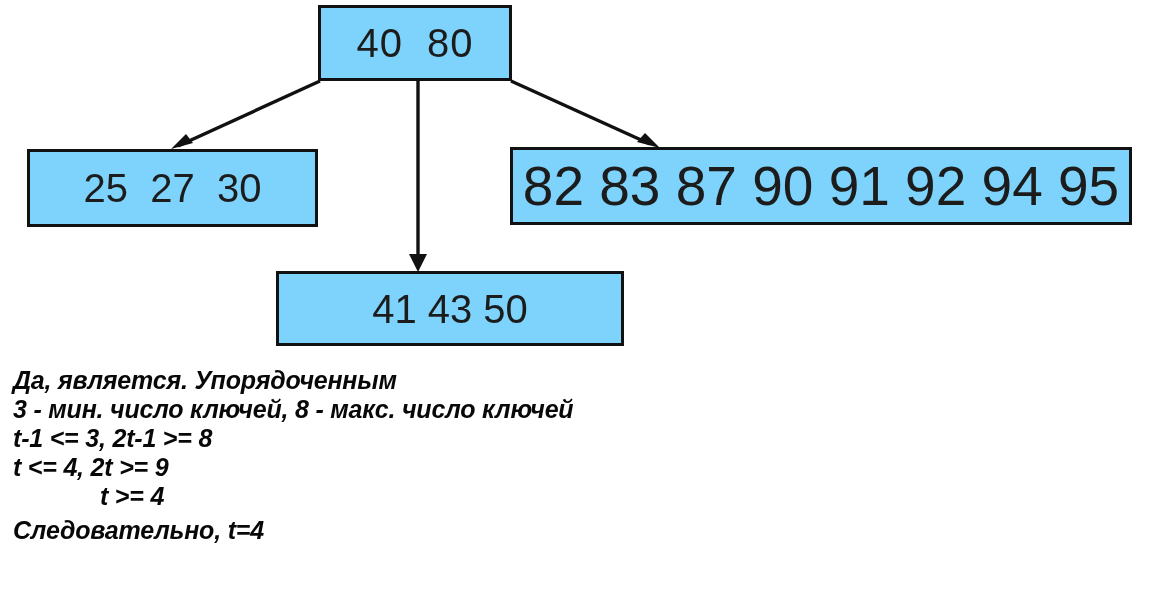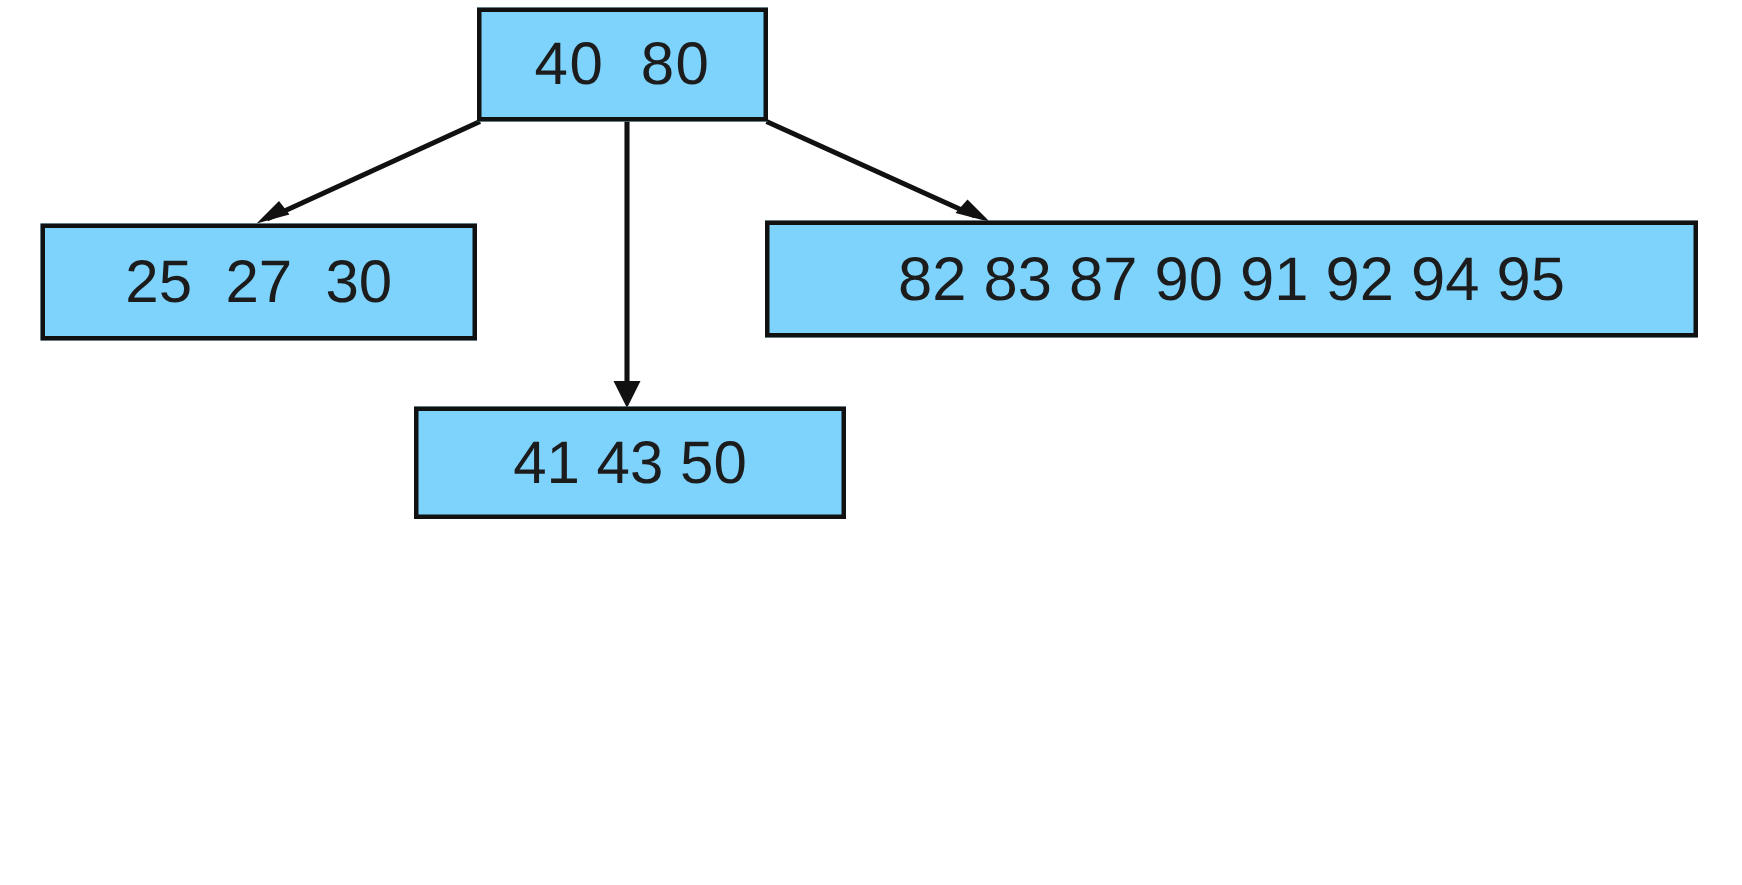--- a/index.html
+++ b/index.html
@@ -63,27 +63,27 @@
     height: 78px;
   }
 
   #node-right {
     left: 510px;
     top: 147px;
     width: 622px;
     height: 78px;
   }
   #node-right .node-keys {
-    font-size: 41px;
+    font-size: 55px;
   }
 
   #node-middle {
     left: 276px;
     top: 271px;
-    width: 288px;
+    width: 348px;
     height: 75px;
   }
 
   
   #edges-layer {
     position: absolute;
     left: 0;
     top: 0;
     width: 1161px;
     height: 590px;
@@ -148,14 +148,22 @@
   </div>
 
   <div class="node" id="node-middle">
     <span class="node-keys">41 43 50</span>
   </div>
 
   <div class="node" id="node-right">
     <span class="node-keys">82 83 87 90 91 92 94 95</span>
   </div>
 
+  <div id="answer-text">
+    <div class="answer-line">Да, является. Упорядоченным</div>
+    <div class="answer-line">3 - мин. число ключей, 8 - макс. число ключей</div>
+    <div class="answer-line">t-1 &lt;= 3, 2t-1 &gt;= 8</div>
+    <div class="answer-line">t &lt;= 4, 2t &gt;= 9</div>
+    <div class="answer-line indented">t &gt;= 4</div>
+    <div class="answer-line gap-top">Следовательно, t=4</div>
+  </div>
 
 </div>
 
 </body></html>

